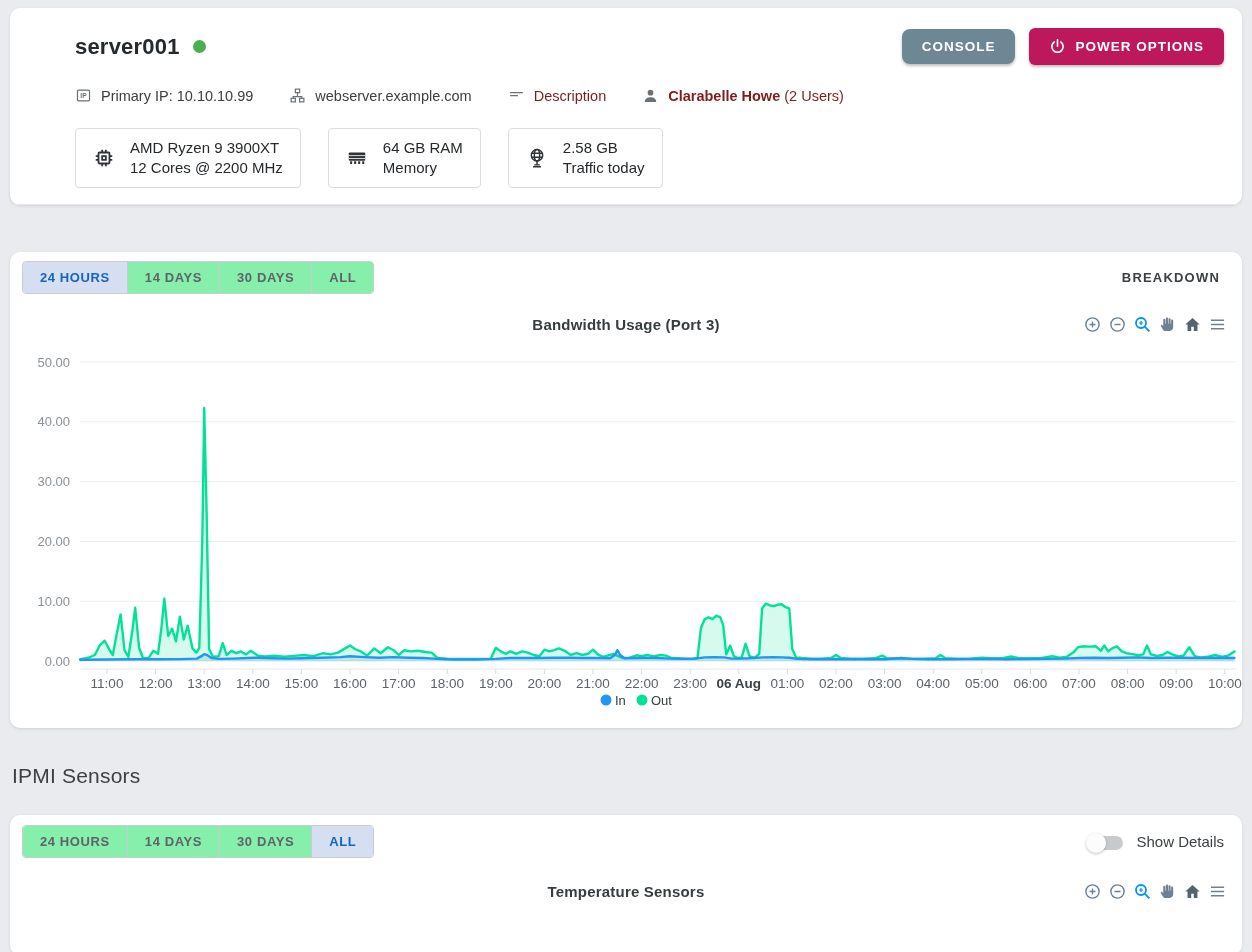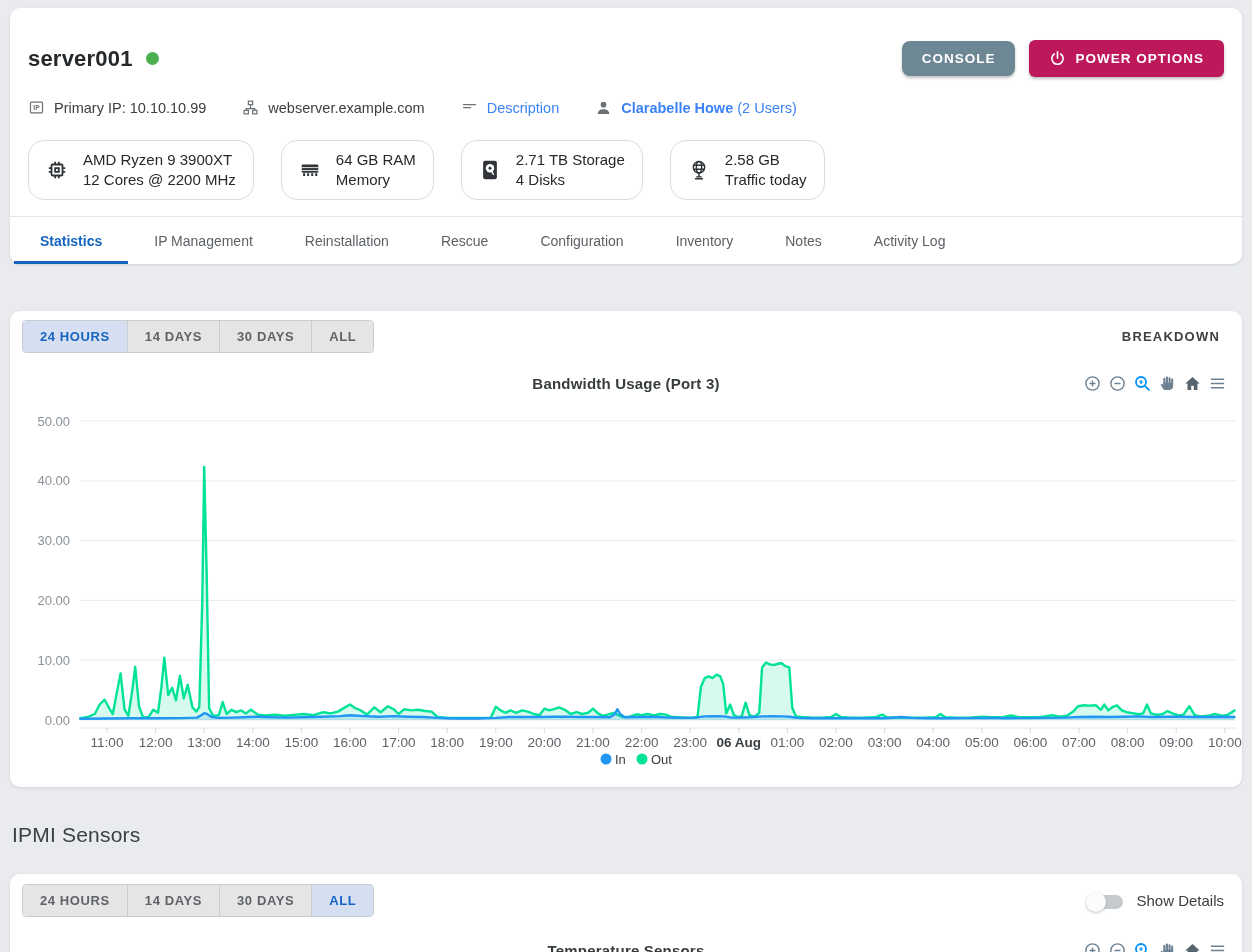--- a/index.html
+++ b/index.html
@@ -10,43 +10,43 @@
     color:#3c4043;
     position:relative;
   }
   .page{padding:8px 10px 0;}
   .card{
     background:#fff;border-radius:10px;
     box-shadow:0 1px 3px rgba(60,64,67,.15);
   }
   
   .header-card{padding:0;margin-bottom:47px;}
-  .header-inner{padding:32px 18px 0;}
+  .header-inner{padding:20px 18px 0;margin-left:47px;}
   .title-row{display:flex;align-items:center;}
   .server-title{font-size:22px;font-weight:bold;color:#26292c;letter-spacing:.2px;}
   .status-dot{width:13px;height:13px;border-radius:50%;background:#4caf50;margin-left:13px;}
   .title-spacer{flex:1;}
   .btn{
     border:none;border-radius:6px;color:#fff;cursor:pointer;
     font-family:"Liberation Sans",sans-serif;
     font-size:13.5px;font-weight:bold;letter-spacing:1px;
     padding:10px 20px;display:inline-flex;align-items:center;
     box-shadow:0 2px 3px rgba(0,0,0,.25);
   }
   .btn.console{background:#6e8795;margin-right:14px;border-radius:8px;}
   .btn.power{background:#be185d;}
   .picon{display:inline-flex;margin-right:9px;}
   .info-row{display:flex;align-items:center;gap:36px;margin-top:22px;font-size:14.5px;}
   .info-item{display:flex;align-items:center;gap:9px;color:#3c4043;}
   .info-icon{display:inline-flex;color:#6b7075;}
-  .link{color:#3b82f6;text-decoration:none;cursor:pointer;}
+  .link{color:#7f1d1d;text-decoration:none;cursor:pointer;}
   .link b{font-weight:bold;}
   .spec-row{display:flex;gap:27px;margin-top:24px;}
   .spec-card{
-    border:1.5px solid #dadce0;border-radius:16px;
+    border:1.5px solid #dadce0;border-radius:4px;
     display:flex;align-items:center;gap:15px;
     padding:8px 17px;min-height:42px;
   }
   .spec-icon{display:inline-flex;color:#303438;}
   .spec-text{font-size:15px;line-height:20px;color:#26292c;}
   .tab-divider{border-top:1px solid #e4e6e8;margin-top:16px;}
   .tabs{display:flex;align-items:stretch;height:47px;padding:0 4px;}
   .tab{
     display:flex;align-items:center;padding:0 26px;cursor:pointer;
     font-size:14px;color:#5c6166;position:relative;background:none;border:none;
@@ -54,21 +54,21 @@
   }
   .tab.active{color:#1565c0;font-weight:bold;}
   .tab.active::after{
     content:"";position:absolute;left:0;right:0;bottom:0;height:3px;background:#1565c0;
   }
   
   .chart-card{padding:9px 12px 14px;}
   .controls-row{display:flex;align-items:center;}
   .range-group{display:inline-flex;border:1px solid #c9ccd1;border-radius:4px;overflow:hidden;}
   .range-btn{
-    background:#e5e5e5;border:none;border-left:1px solid #c9ccd1;cursor:pointer;
+    background:#86efac;border:none;border-left:1px solid #c9ccd1;cursor:pointer;
     padding:8px 17px;font-size:13px;font-weight:bold;letter-spacing:.6px;color:#5f6368;
     font-family:"Liberation Sans",sans-serif;
   }
   .range-btn:first-child{border-left:none;}
   .range-btn.active{background:#d6def1;color:#1565c0;}
   .controls-spacer{flex:1;}
   .text-btn{
     background:none;border:none;cursor:pointer;color:#3c4043;
     font-size:13px;font-weight:bold;letter-spacing:1.2px;padding:8px 10px;
     font-family:"Liberation Sans",sans-serif;
@@ -174,53 +174,32 @@
                 <rect x="3" y="6" width="18" height="9" rx="1"></rect>
                 <path d="M4.5 15.5v3h2.2v-3zM8.9 15.5v3h2.2v-3zM13.3 15.5v3h2.2v-3zM17.7 15.5v3h2.2v-3z"></path>
                 <rect x="3" y="9" width="18" height="0.9" fill="#fff"></rect>
                 <rect x="3" y="12" width="18" height="0.9" fill="#fff"></rect>
               </svg>
           </span>
           <span class="spec-text"><span>64 GB RAM</span><br><span>Memory</span></span>
         </div>
         <div class="spec-card">
           <span class="spec-icon">
-            <svg width="22" height="22" viewBox="0 0 24 24" fill="currentColor">
-                <path d="M6.5 2h11a2 2 0 0 1 2 2v16a2 2 0 0 1-2 2h-11a2 2 0 0 1-2-2V4a2 2 0 0 1 2-2z"></path>
-                <circle cx="12" cy="10" r="4.6" fill="#fff"></circle>
-                <circle cx="12" cy="10" r="1.6" fill="currentColor"></circle>
-                <path d="M13.1 13.6l2.3 4 1.3-.75-2.3-4z" fill="#fff"></path>
-              </svg>
-          </span>
-          <span class="spec-text"><span>2.71 TB Storage</span><br><span>4 Disks</span></span>
-        </div>
-        <div class="spec-card">
-          <span class="spec-icon">
             <svg width="22" height="22" viewBox="0 0 24 24" fill="none" stroke="currentColor" stroke-width="1.6">
                 <circle cx="12" cy="9" r="6.2"></circle>
                 <ellipse cx="12" cy="9" rx="2.9" ry="6.2"></ellipse>
                 <path d="M6.2 6.8h11.6M6.2 11.2h11.6M12 15.2v4.3M7.7 21.5h8.6M9 19.5h6"></path>
               </svg>
           </span>
           <span class="spec-text"><span>2.58 GB</span><br><span>Traffic today</span></span>
         </div>
       </div>
     </div>
 
     <div class="tab-divider"></div>
-    <nav class="tabs" id="tabs">
-        <button class="tab active">Statistics</button>
-        <button class="tab">IP Management</button>
-        <button class="tab">Reinstallation</button>
-        <button class="tab">Rescue</button>
-        <button class="tab">Configuration</button>
-        <button class="tab">Inventory</button>
-        <button class="tab">Notes</button>
-        <button class="tab">Activity Log</button>
-      </nav>
   </div>
 
   <div class="card chart-card">
     <div class="controls-row">
       <div class="range-group" id="bw-ranges">
           <button class="range-btn active">24 HOURS</button>
           <button class="range-btn">14 DAYS</button>
           <button class="range-btn">30 DAYS</button>
           <button class="range-btn">ALL</button>
         </div>

